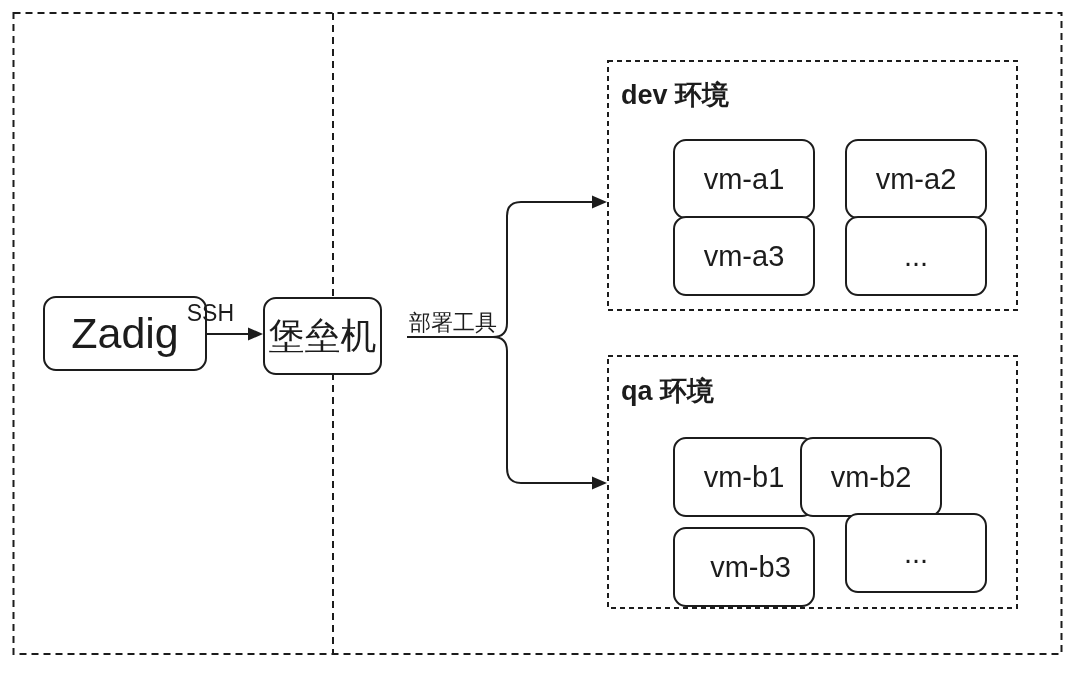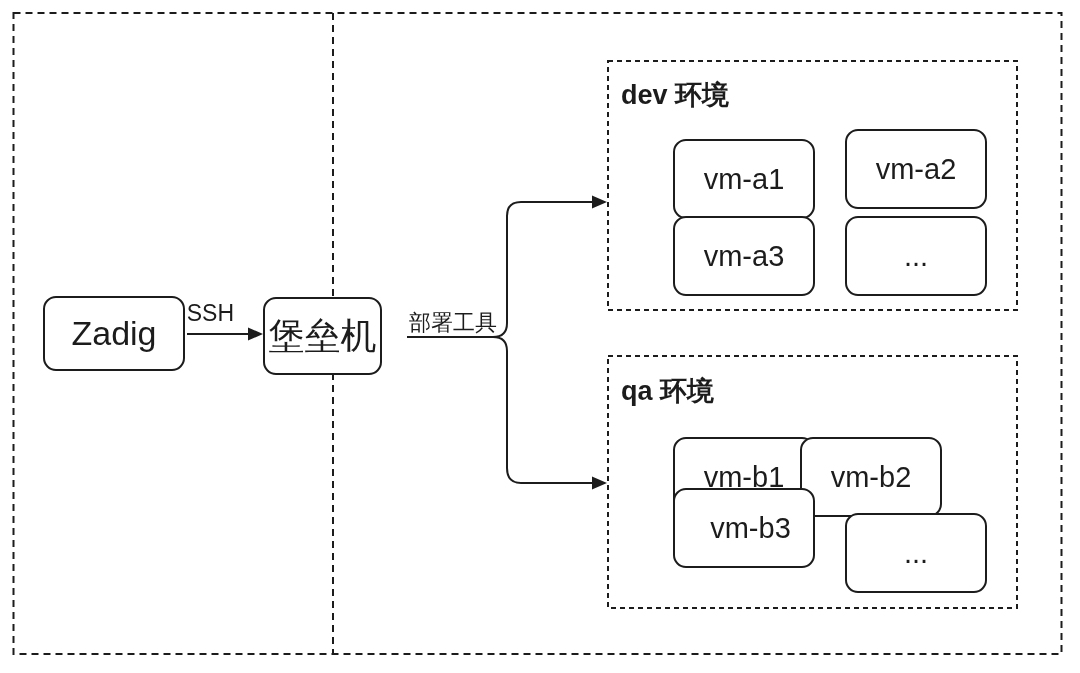--- a/index.html
+++ b/index.html
@@ -28,39 +28,39 @@
     box-sizing: border-box;
     background: #ffffff;
     border: 2px solid #1c1c1c;
     border-radius: 13px;
     display: flex;
     align-items: center;
     justify-content: center;
     text-align: center;
   }
   .node-zadig {
-    left: 43px; top: 296px; width: 142px; height: 75px;
-    font-size: 34px;
+    left: 43px; top: 296px; width: 164px; height: 75px;
+    font-size: 43px;
     justify-content: center;
   }
   .node-bastion {
     left: 263px; top: 297px; width: 119px; height: 78px;
     font-size: 36px;
   }
   .vm {
     width: 142px; height: 80px;
     font-size: 29px;
   }
   .vm-a1 { left: 673px; top: 139px; }
-  .vm-a2 { left: 845px; top: 129px; }
+  .vm-a2 { left: 845px; top: 139px; }
   .vm-a3 { left: 673px; top: 216px; }
   .vm-a4 { left: 845px; top: 216px; }
   .vm-b1 { left: 673px; top: 437px; }
   .vm-b2 { left: 800px; top: 437px; }
-  .vm-b3 { left: 673px; top: 488px; padding-left: 13px; }
+  .vm-b3 { left: 673px; top: 527px; padding-left: 13px; }
   .vm-b4 { left: 845px; top: 513px; }
   .edge-label {
     position: absolute;
     background: transparent;
     white-space: nowrap;
   }
   .ssh-label {
     left: 172px; top: 300px; width: 62px;
     font-size: 23px;
     text-align: right;

